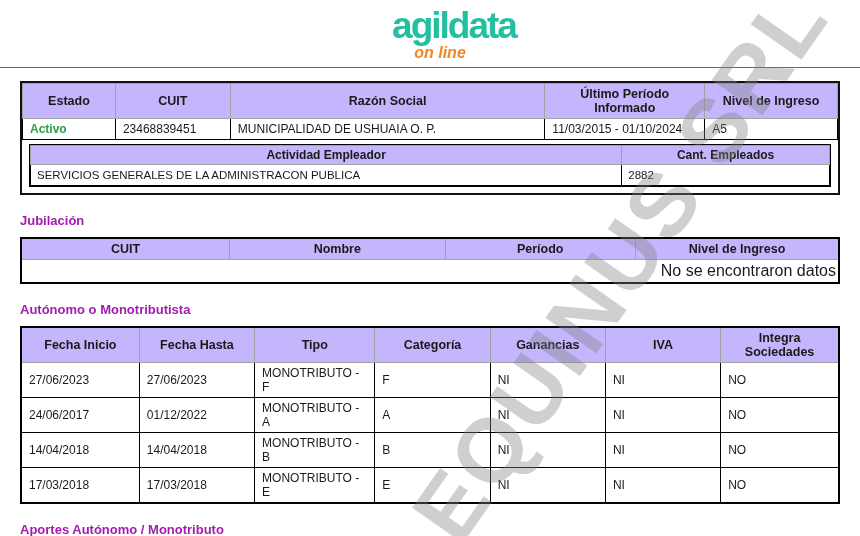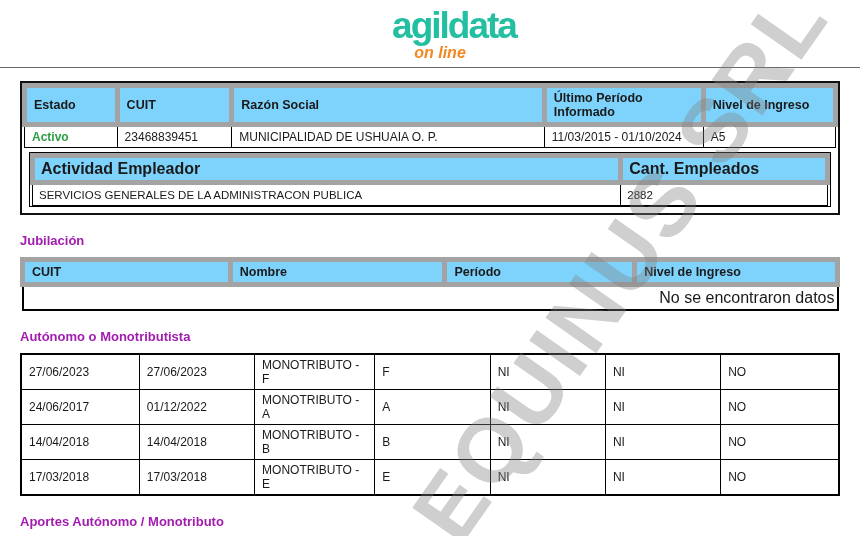--- a/index.html
+++ b/index.html
@@ -31,37 +31,37 @@
     color: rgba(128,128,128,0.38);
     transform: rotate(-55deg);
     white-space: nowrap;
     z-index: 10;
     pointer-events: none;
   }
 
   
   table { border-collapse: collapse; font-size: 12px; }
   th {
-    background: #7dd3fc;
-    border: 5px solid #a3a3a3;
+    background: #c4b5fd;
+    border: 1px solid #a3a3a3;
     padding: 3px 7px;
-    text-align: left;
+    text-align: center;
     font-size: 12.5px;
     font-weight: bold;
   }
   td { border: 1px solid #000; padding: 3px 7px; }
 
   .outer-table { border: 2px solid #000; width: 820px; margin: 0 auto 0 20px; }
 
   
   .employer-box { border: 2px solid #111; margin: 13px 20px 0 20px; }
   .employer-table { width: 100%; }
   .activity-wrap { margin: 4px 7px 6px 7px; border: 1px solid #000; }
   .activity-table { width: 100%; font-size: 11.5px; }
-  .activity-table th { font-size: 16px; padding: 2px 6px; }
+  .activity-table th { font-size: 12px; padding: 2px 6px; }
   .activity-table td { padding: 4px 6px; }
   .estado-value { font-weight: bold; }
 
   
   h2.section-title { font-size: 13px; font-weight: bold; margin: 18px 0 9px 20px; color: #a21caf; }
 
   .empty-cell { text-align: right; padding: 2px; font-size: 16px; }
 </style>
 </head>
 <body>
@@ -146,20 +146,29 @@
   <colgroup>
       <col style="width:118px">
       <col style="width:115px">
       <col style="width:120px">
       <col style="width:115px">
       <col style="width:115px">
       <col style="width:115px">
       <col style="width:118px">
     </colgroup>
   <tbody>
+      <tr>
+    <th>Fecha Inicio</th>
+    <th>Fecha Hasta</th>
+    <th>Tipo</th>
+    <th>Categoría</th>
+    <th>Ganancias</th>
+    <th>IVA</th>
+    <th>Integra Sociedades</th>
+  </tr>
   <tr>
     <td>27/06/2023</td>
     <td>27/06/2023</td>
     <td>MONOTRIBUTO - F</td>
     <td>F</td>
     <td>NI</td>
     <td>NI</td>
     <td>NO</td>
   </tr>
   <tr>

